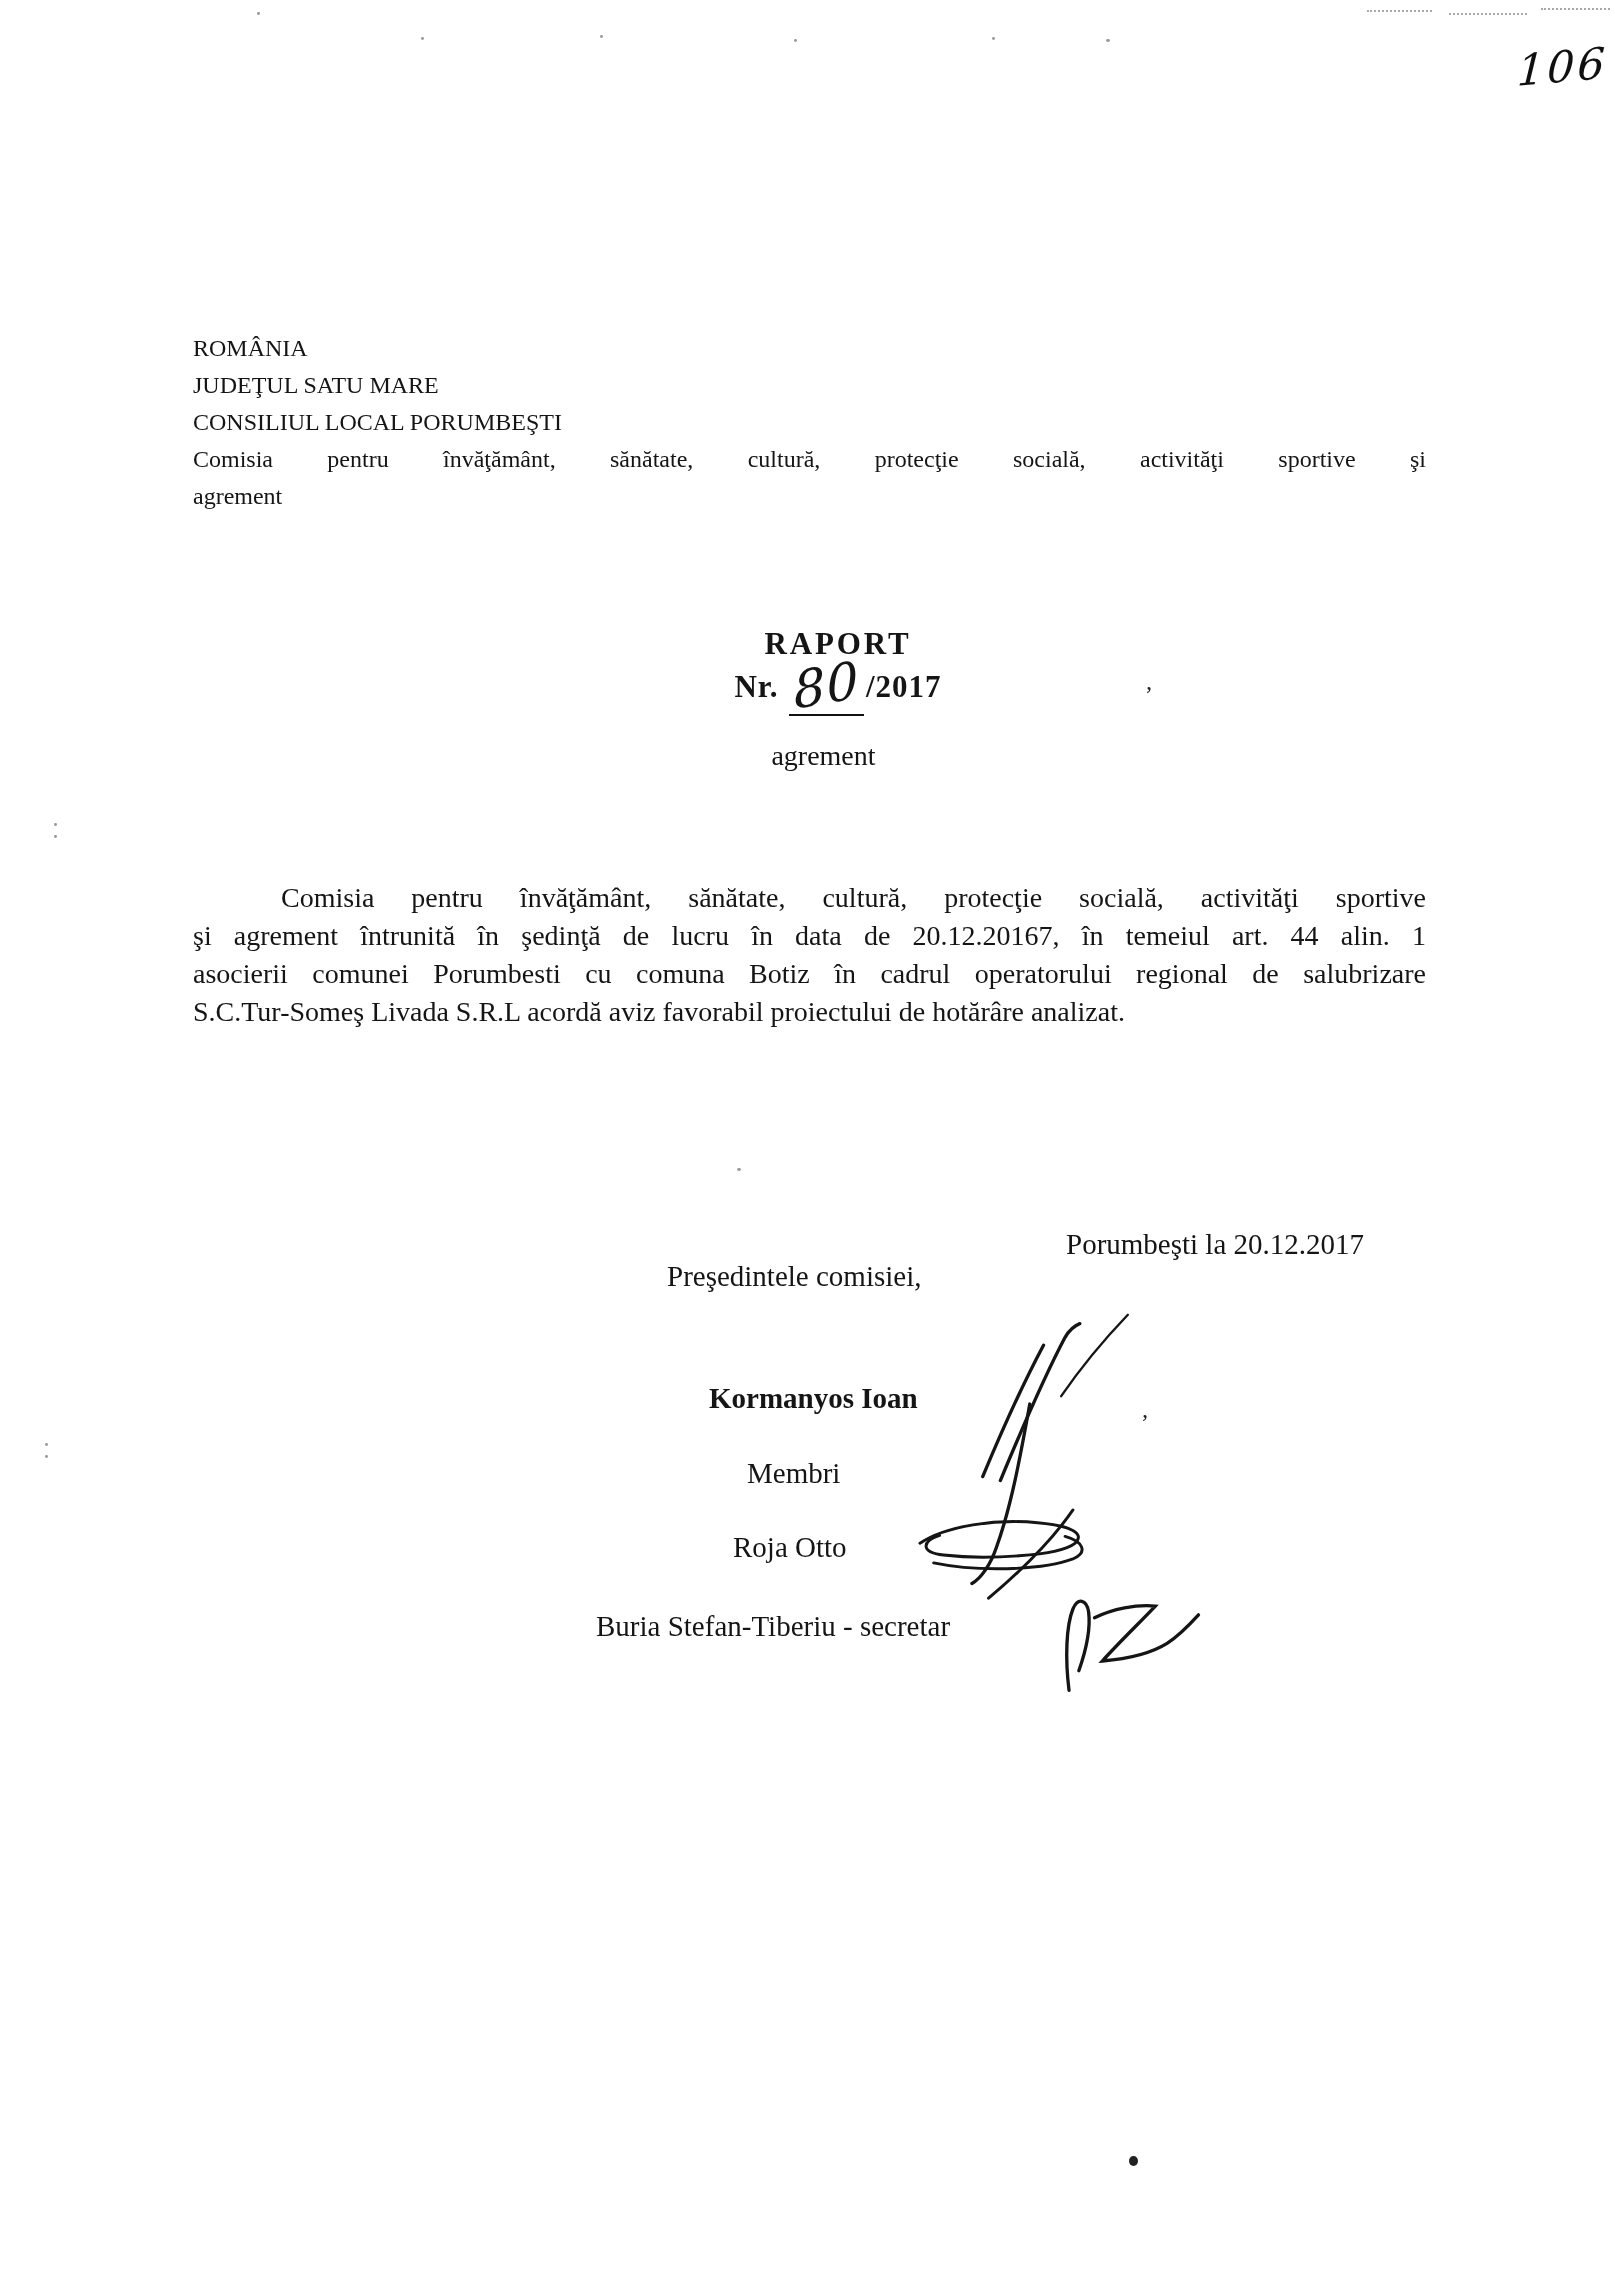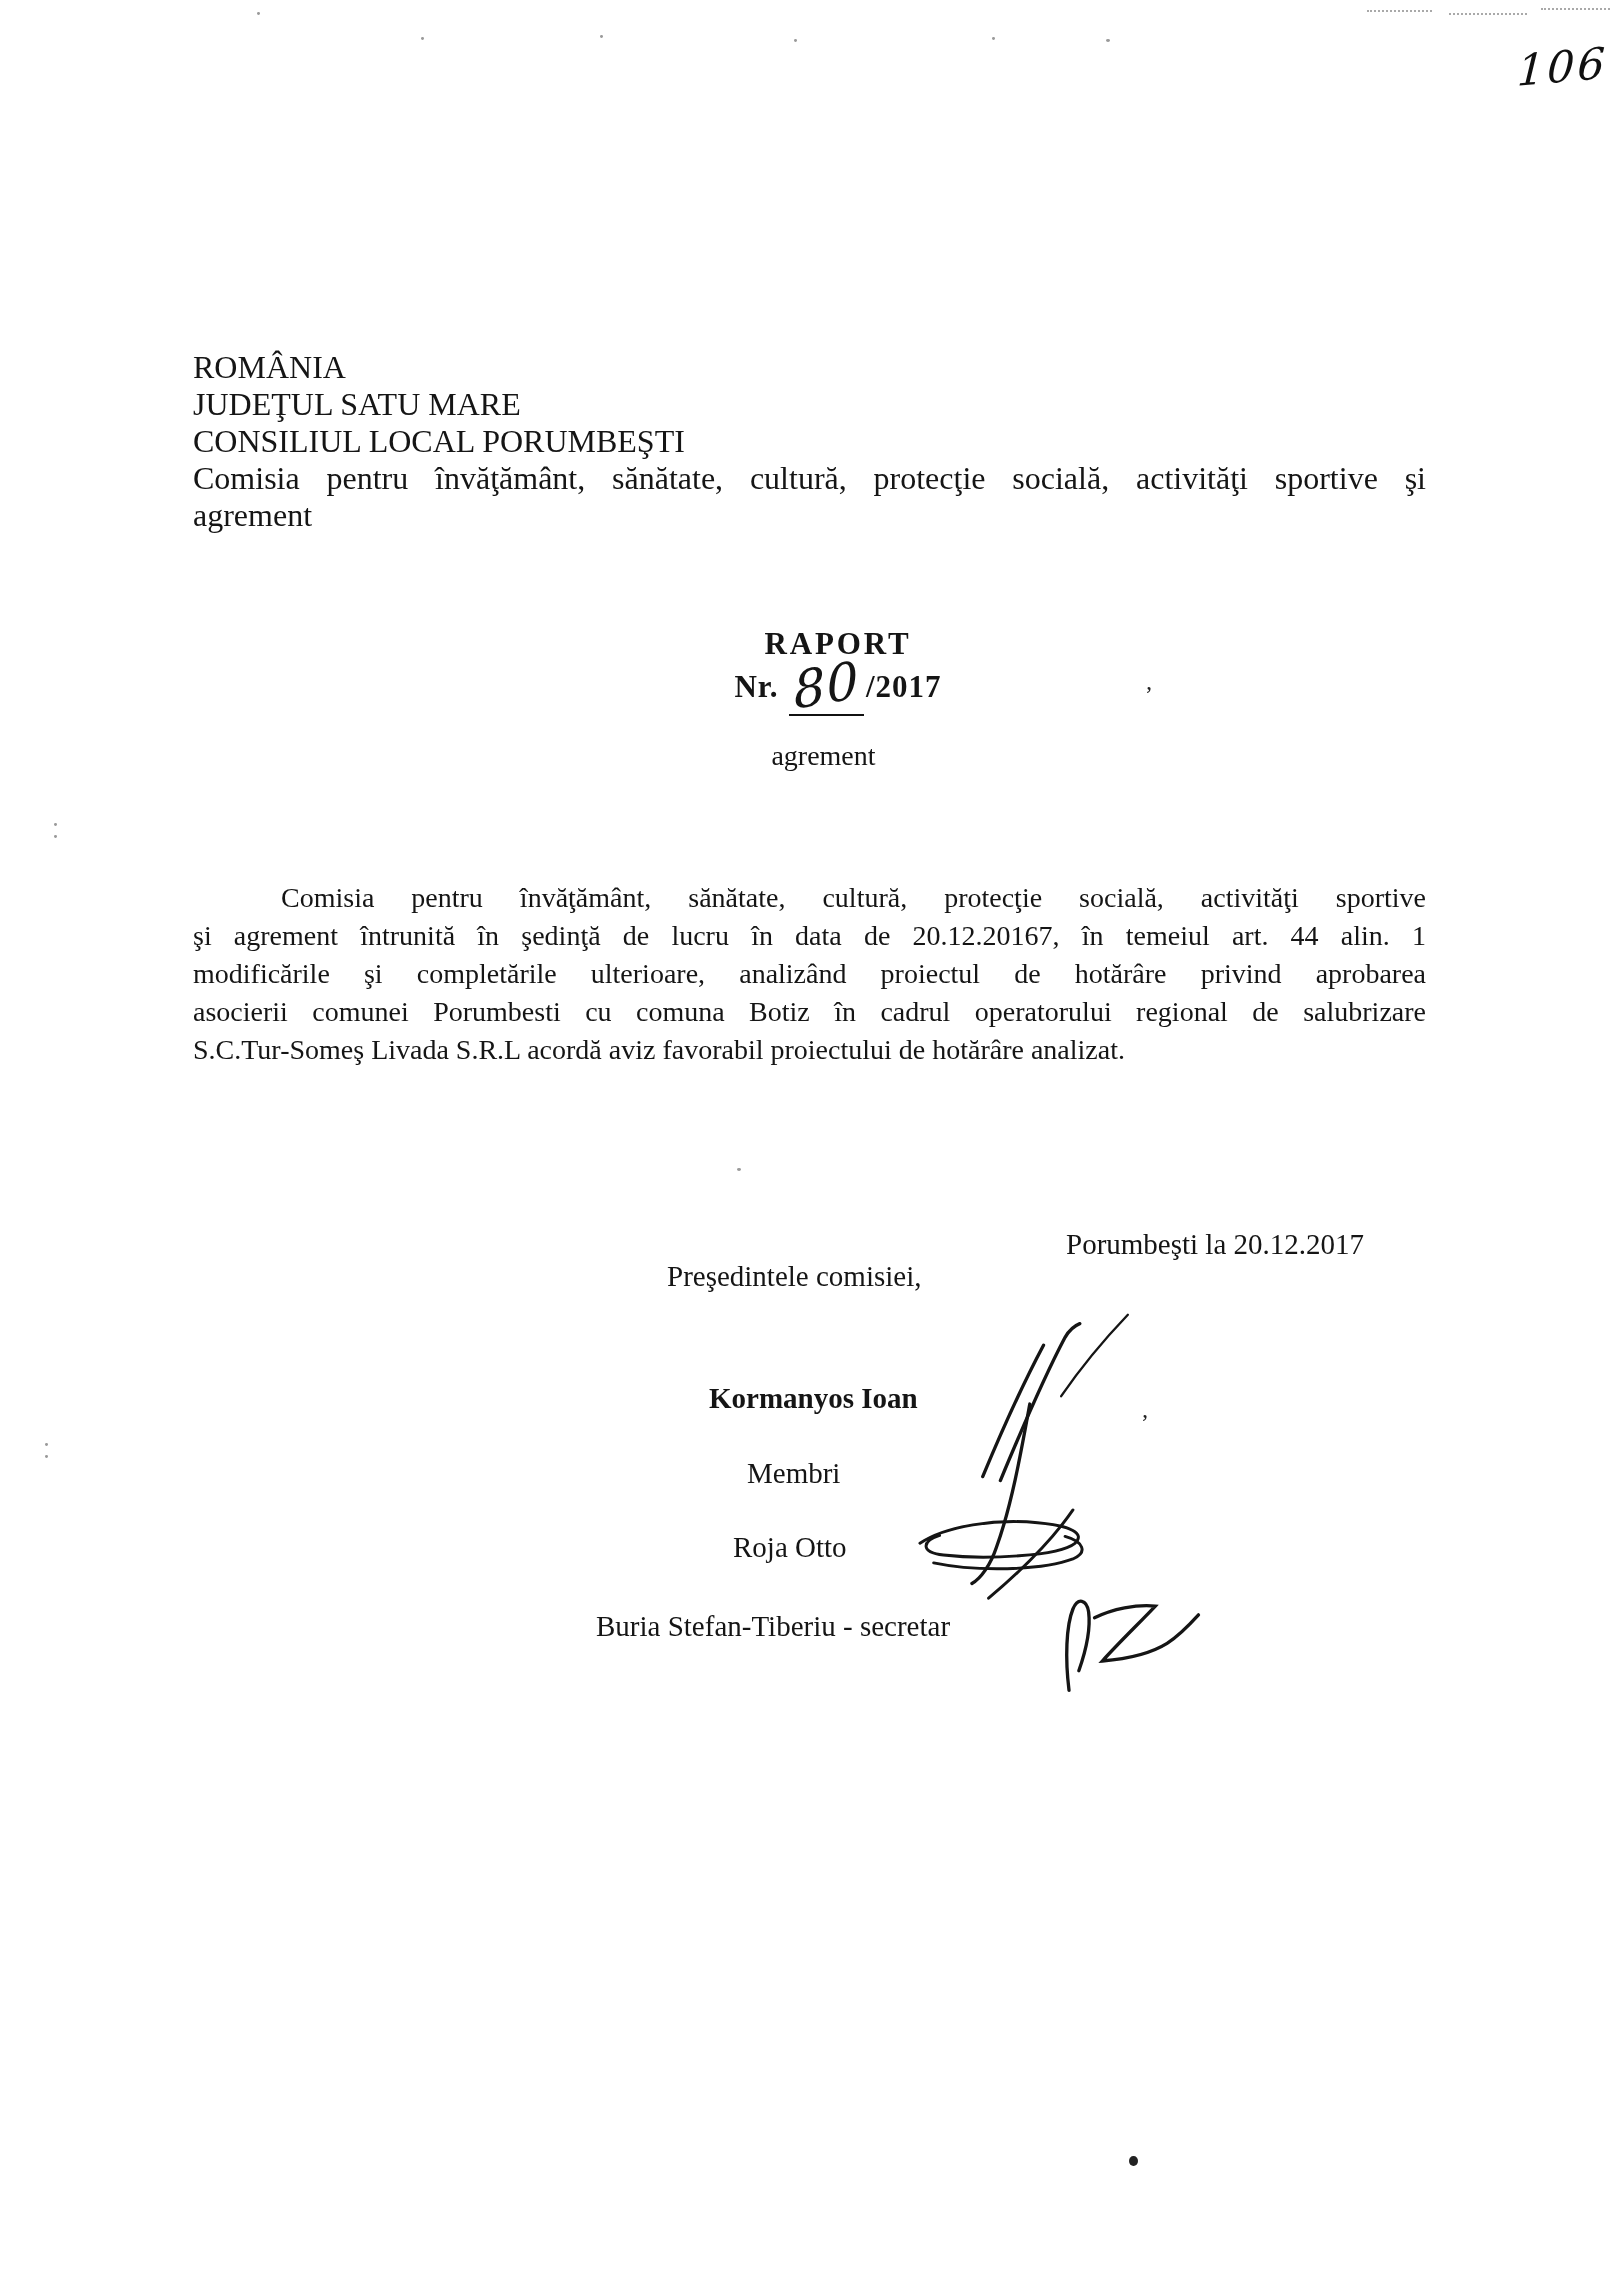--- a/index.html
+++ b/index.html
@@ -8,21 +8,21 @@
     font-family:"Liberation Serif","DejaVu Serif",serif;color:#151515;
     overflow:hidden;margin:0 auto;
   }
   
   .pageno{
     position:absolute;left:1517px;top:41px;width:108px;
     font-family:"DejaVu Serif",serif;font-style:italic;font-size:43px;
     transform:rotate(-5deg) skewX(-8deg);letter-spacing:2.9px;color:#101010;
   }
   
-  .header{position:absolute;left:193px;top:349px;width:1233px;font-size:32px;line-height:37px;}
+  .header{position:absolute;left:193px;top:330px;width:1233px;font-size:24px;line-height:37px;}
   .just{text-align:justify;text-align-last:justify;}
   
   .titleblock{position:absolute;left:206px;top:625px;width:1264px;text-align:center;}
   .title-main{font-size:31px;font-weight:bold;letter-spacing:2.9px;line-height:37px;}
   .title-nr{font-size:31px;font-weight:bold;letter-spacing:1px;line-height:43px;margin-top:2px;}
   .hw-wrap{display:inline-block;border-bottom:2.9px solid #111;padding:0 3.9px;margin:0 2px;vertical-align:-5.9px;}
   .hw80{
     display:inline-block;font-family:"DejaVu Serif",serif;font-style:italic;font-weight:400;
     font-size:51px;line-height:0.85;transform:rotate(-10deg) skewX(-6deg);
   }
@@ -88,21 +88,20 @@
     </div>
   </div>
 
   <div class="subtitle">
     <div>agrement</div>
   </div>
 
   <div class="body">
     <div class="just indent">Comisia pentru învăţământ, sănătate, cultură, protecţie socială, activităţi sportive</div>
     <div class="just">şi agrement  întrunită în şedinţă de lucru în data de 20.12.20167, în temeiul art. 44 alin. 1</div>
-    <div class="just">modificările şi completările ulterioare, analizând proiectul de hotărâre privind aprobarea</div>
     <div class="just">asocierii comunei Porumbesti cu comuna Botiz în cadrul operatorului regional de salubrizare</div>
     <div class="plain">S.C.Tur-Someş Livada S.R.L acordă aviz favorabil proiectului de hotărâre analizat.</div>
   </div>
 
   <div class="dateline">Porumbeşti la  20.12.2017</div>
 
   <div class="sigline sig-president-label">Preşedintele comisiei,</div>
   <div class="sigline sig-president-name">Kormanyos Ioan</div>
   <div class="sigline sig-members-label">Membri</div>
   <div class="sigline sig-member-name">Roja Otto</div>

